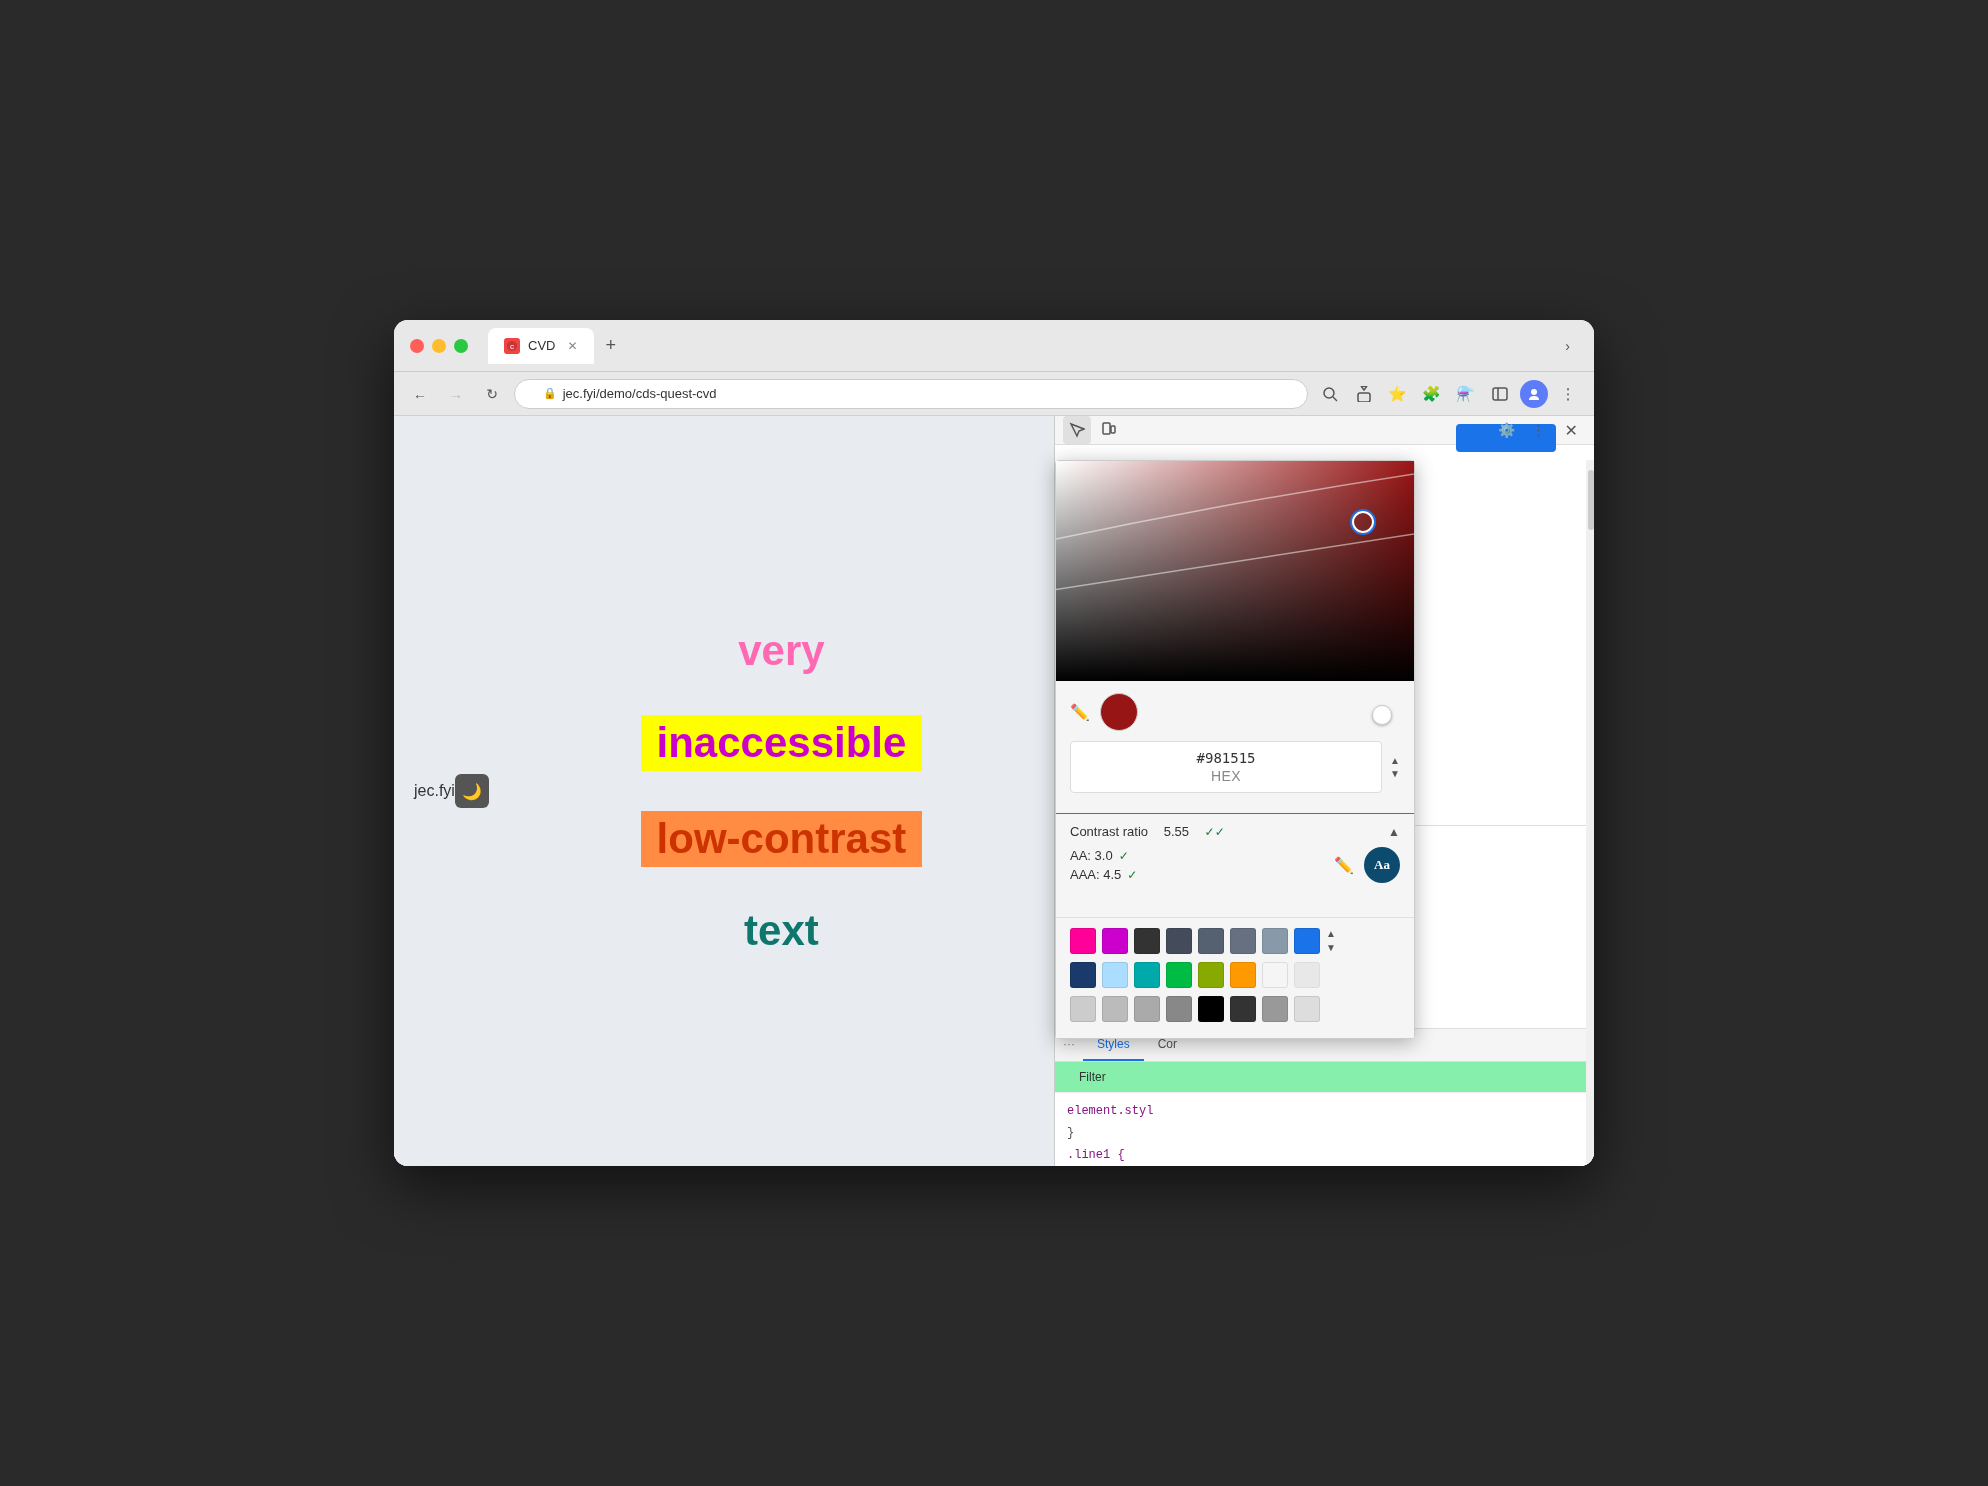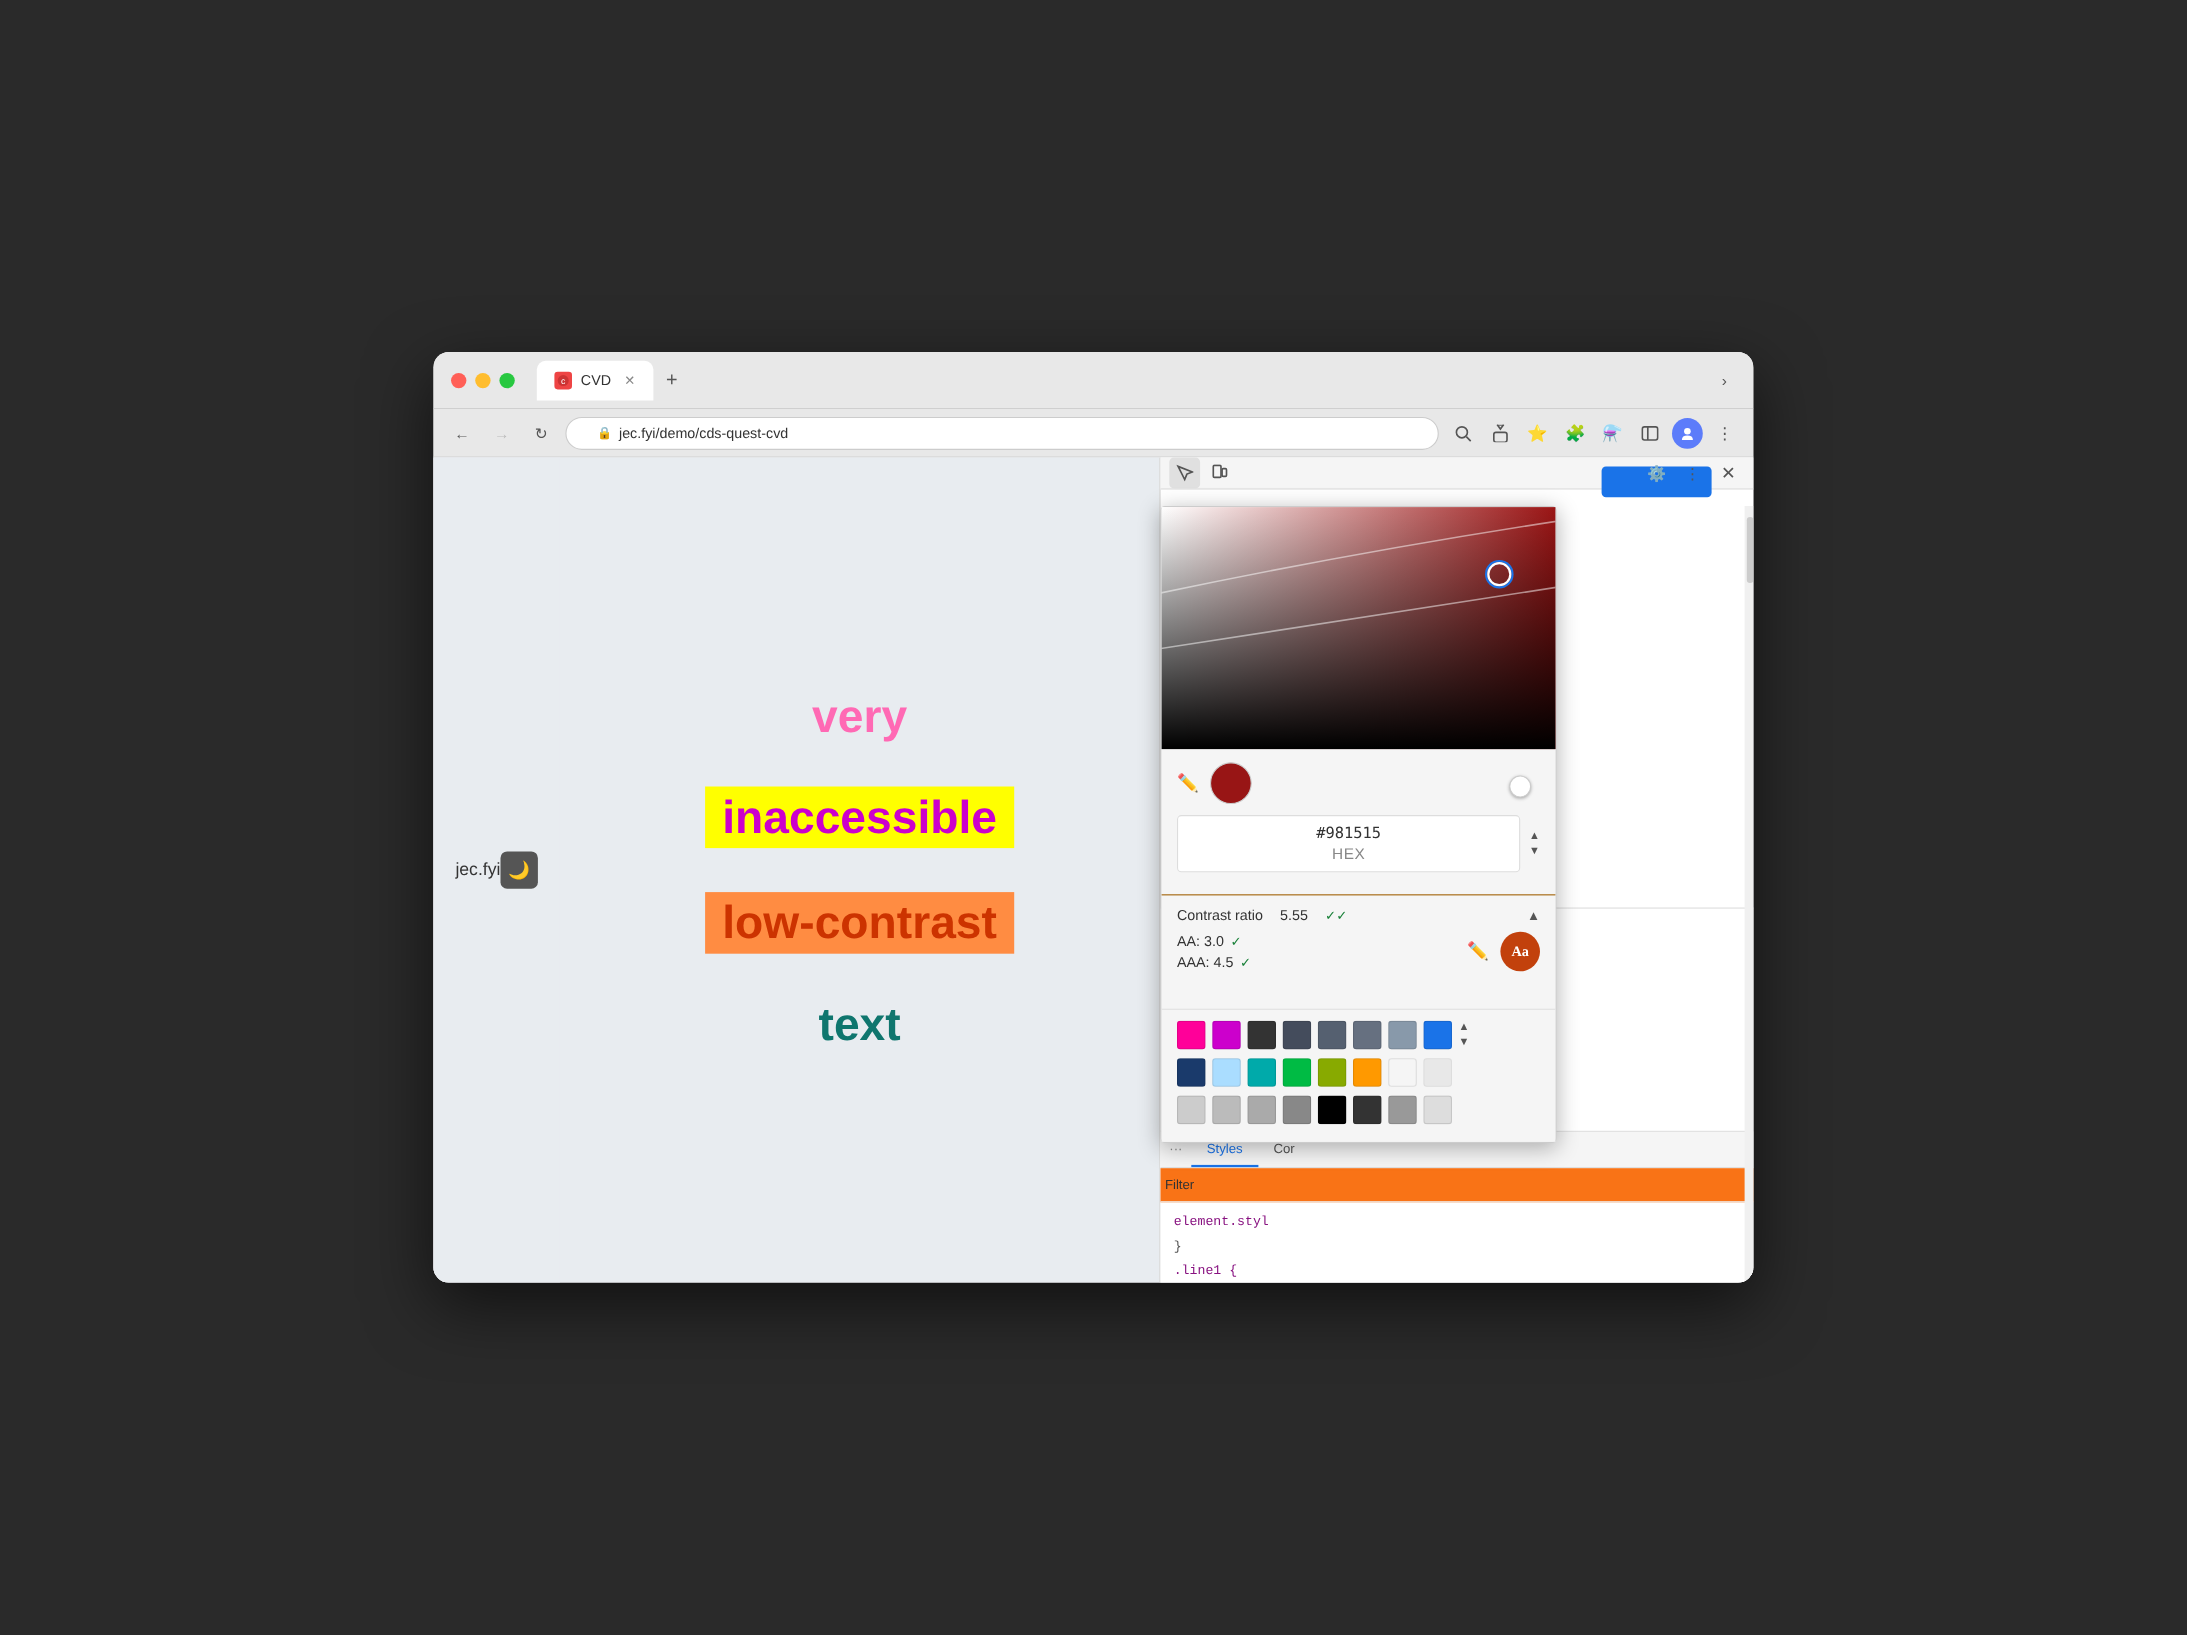--- a/index.html
+++ b/index.html
@@ -445,21 +445,21 @@
     }
     .contrast-right {
       display: flex;
       align-items: center;
       gap: 10px;
     }
     .preview-aa {
       width: 36px;
       height: 36px;
       border-radius: 50%;
-      background: #c2410c;
+      background: #0c4a6e;
       display: flex;
       align-items: center;
       justify-content: center;
       font-size: 13px;
       font-weight: bold;
       color: #fff;
       font-family: serif;
     }
     
     .swatches-section {
@@ -507,24 +507,24 @@
       font-size: 12px;
       color: #555;
       cursor: pointer;
       border-bottom: 2px solid transparent;
     }
     .dt-tab.active {
       color: #1a73e8;
       border-bottom: 2px solid #1a73e8;
     }
     .dt-filter {
-      padding: 8px 4px;
+      padding: 8px 24px;
       font-size: 12px;
       color: #333;
-      background: #f97316;
+      background: #86efac;
       border-bottom: 1px solid #eee;
     }
     .dt-code {
       padding: 8px 12px;
       font-family: 'Courier New', monospace;
       font-size: 12px;
       color: #555;
       line-height: 1.8;
     }
     .css-selector { color: #881280; }

